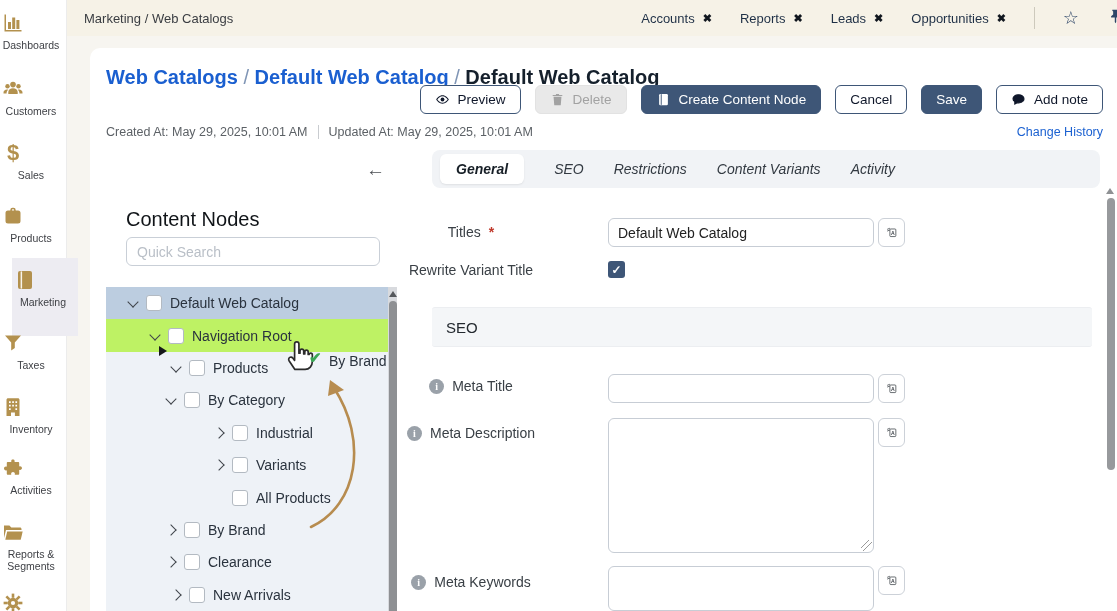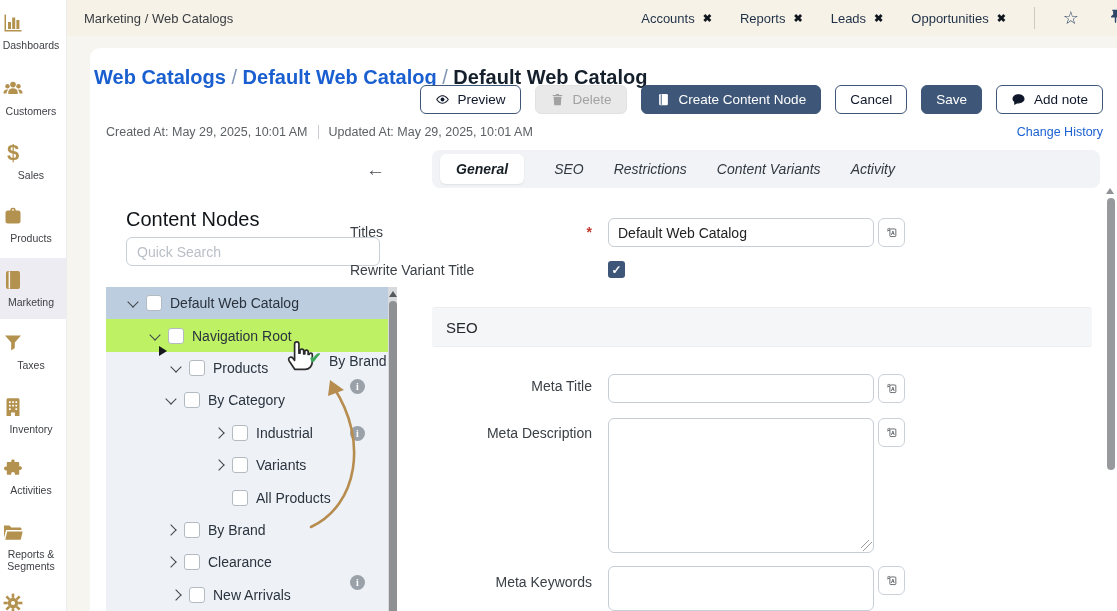--- a/index.html
+++ b/index.html
@@ -6,38 +6,38 @@
   .app{position:relative;width:1117px;height:611px;overflow:hidden;background:#fff;
        font-family:"Liberation Sans",sans-serif;-webkit-font-smoothing:antialiased;}
   
   .sidebar{position:absolute;left:0;top:0;width:66px;height:611px;background:#fff;
            border-right:1px solid #ececec;z-index:6;}
   .side-item{position:absolute;left:0;width:66px;display:flex;flex-direction:column;
              align-items:flex-start;gap:3px;}
   .side-item .sicon{width:26px;height:26px;color:#b3914e;display:flex;align-items:center;justify-content:center;}
   .side-item .sicon svg{width:24px;height:24px;fill:currentColor;}
   .side-item .slbl{font-size:10.5px;color:#3f4146;text-align:center;line-height:1.15;width:62px;}
-  .side-item.active{background:#edecf2;padding:9px 0 11px 0;}
+  .side-item.active{background:#edecf2;padding:9px 0 28px 0;margin-left:12px;}
   .dollar{font-size:22px;font-weight:700;color:#b3914e;line-height:1;}
   
   .topbar{position:absolute;left:66px;right:0;top:0;height:36px;background:#f6f2e7;
           display:flex;align-items:center;z-index:5;}
   .crumb{margin-left:18px;font-size:13px;color:#3a3d42;}
   .top-right{margin-left:auto;display:flex;align-items:center;gap:28px;}
   .wtab{display:flex;gap:8px;align-items:center;font-size:13px;color:#1f3046;cursor:default;}
   .wtab .x{font-size:11px;font-weight:700;color:#10161e;}
   .vdiv{width:1px;height:22px;background:#cdc9bc;}
   .star{font-size:18px;color:#2e4668;line-height:1;}
   .pin{margin-right:-7px;}
   .pin svg{width:17px;height:19px;fill:#2e4668;}
   
   .main{position:absolute;left:66px;top:36px;right:0;bottom:0;background:#f7f5f0;}
   .card{position:absolute;left:24px;top:12px;right:0;bottom:0;background:#fff;
         border-top-left-radius:10px;overflow:hidden;}
-  .page-title{position:absolute;left:4px;top:5px;font-size:20px;font-weight:700;color:#15202c;}
+  .page-title{position:absolute;left:16px;top:5px;font-size:20px;font-weight:700;color:#15202c;}
   .page-title .lk{color:#1a5fd0;}
   .page-title .sep{color:#7f95b5;font-weight:500;}
   .actions{position:absolute;top:37px;right:14px;display:flex;gap:14px;height:29px;align-items:center;}
   .btn{height:29px;border-radius:6px;font-size:13.5px;display:flex;align-items:center;gap:8px;
        padding:0 14px;background:#fff;border:1px solid #3e5677;color:#0f172a;box-sizing:border-box;white-space:nowrap;}
   .btn svg{width:15px;height:15px;fill:currentColor;}
   .btn.filled{background:#3e5677;color:#fff;border-color:#3e5677;}
   .btn.disabled{background:#e9e9e9;color:#a2a2a2;border:1px solid #e2e2e2;}
   .meta-row{position:absolute;left:16px;top:77px;font-size:12.5px;color:#5c6166;display:flex;gap:10px;align-items:center;}
   .meta-sep{width:1px;height:14px;background:#c9ccd0;}
@@ -68,21 +68,21 @@
   .tsb-up{position:absolute;left:282.5px;top:141px;width:0;height:0;border-left:4px solid transparent;
           border-right:4px solid transparent;border-bottom:6px solid #55585c;}
   .tsb-thumb{position:absolute;left:282.5px;top:151px;width:8px;height:322px;background:#8e9093;border-radius:4px;}
   
   .tabsbar{position:absolute;left:342px;top:102px;width:668px;height:38px;background:#f1f3f6;
            border-radius:8px;display:flex;align-items:center;gap:30px;padding-left:8px;box-sizing:border-box;}
   .tab{font-size:14px;color:#333a42;white-space:nowrap;font-style:italic;}
   .tab.active{background:#fff;border-radius:6px;padding:7px 16px;font-weight:700;color:#171f27;
               box-shadow:0 1px 2px rgba(0,0,0,.08);}
   .lblbox{position:absolute;left:260px;width:242px;text-align:right;font-size:14px;color:#3a4046;
-          display:flex;justify-content:space-between;align-items:center;gap:8px;white-space:nowrap;}
+          display:flex;justify-content:center;align-items:center;gap:8px;white-space:nowrap;}
   .req{color:#c0392b;font-weight:700;}
   .tinput{position:absolute;left:518px;width:266px;height:29px;border:1px solid #c7cdd5;border-radius:6px;
           font-size:14px;padding:0 9px;color:#222;box-sizing:border-box;font-family:"Liberation Sans",sans-serif;background:#fff;}
   .icon-btn{position:absolute;left:788px;width:27px;height:29px;border:1px solid #ccd1d8;border-radius:6px;
             background:#fff;display:flex;align-items:center;justify-content:center;box-sizing:border-box;}
   .icon-btn svg{width:17px;height:17px;}
   .chkbox{position:absolute;left:518px;top:213px;width:17px;height:17px;background:#3e5677;border-radius:3px;
           color:#fff;display:flex;align-items:center;justify-content:center;}
   .chkbox::after{content:"✓";font-size:12px;font-weight:700;}
   .seo-band{position:absolute;left:342px;top:259px;width:660px;height:40px;background:#f4f6f8;

